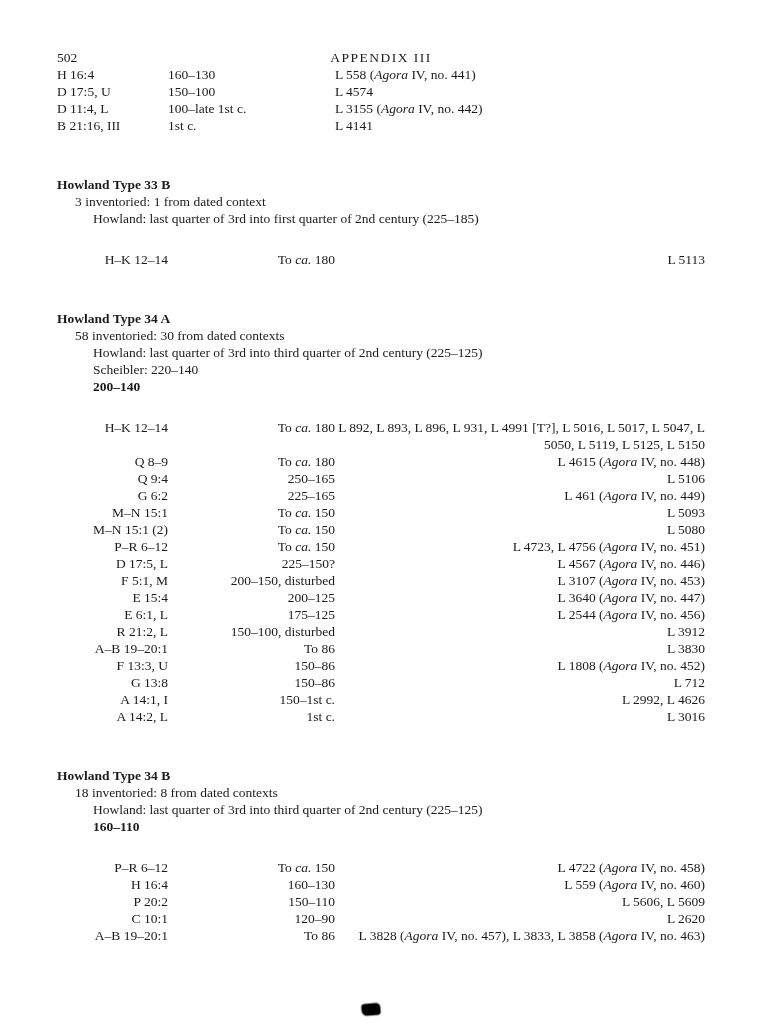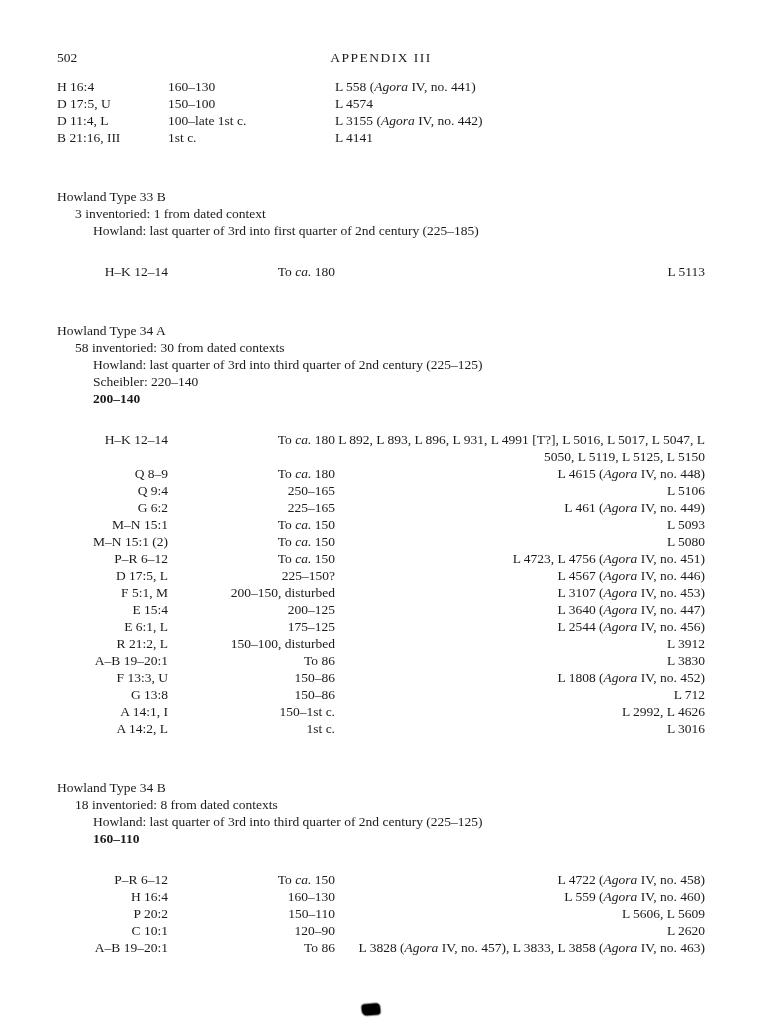--- a/index.html
+++ b/index.html
@@ -13,36 +13,36 @@
     font-size: 13.5px;
     line-height: 17px;
     color: #1b1b1b;
   }
   .page { padding: 49px 55px 0 57px; }
 
   .page-header {
     display: grid;
     grid-template-columns: 1fr auto 1fr;
     align-items: baseline;
-    margin-bottom: 12px;
+    margin-bottom: 0;
   }
   .page-number { justify-self: start; }
   .running-title { justify-self: center; letter-spacing: 1.5px; font-family: Liberation Serif, serif; }
 
   .deposit-table { margin-top: 0; }
   .trow {
     display: grid;
     grid-template-columns: 111px 167px 1fr;
     align-items: baseline;
   }
   .cell { white-space: normal; }
   .ref-cell { padding-left: 15px; text-indent: -15px; }
 
   .type-section { margin-top: 42px; }
-  .section-title { font-weight: normal; }
+  .section-title { font-weight: bold; }
   .inventory-line { padding-left: 18px; }
   .note-line { padding-left: 36px; }
   .range-line { padding-left: 36px; font-weight: bold; }
   .type-section .deposit-table { margin-top: 24px; text-align: right; }
 
   .continuation-block { margin-top: 0; }
 
   .artifact {
     position: absolute;
     left: 362px;

